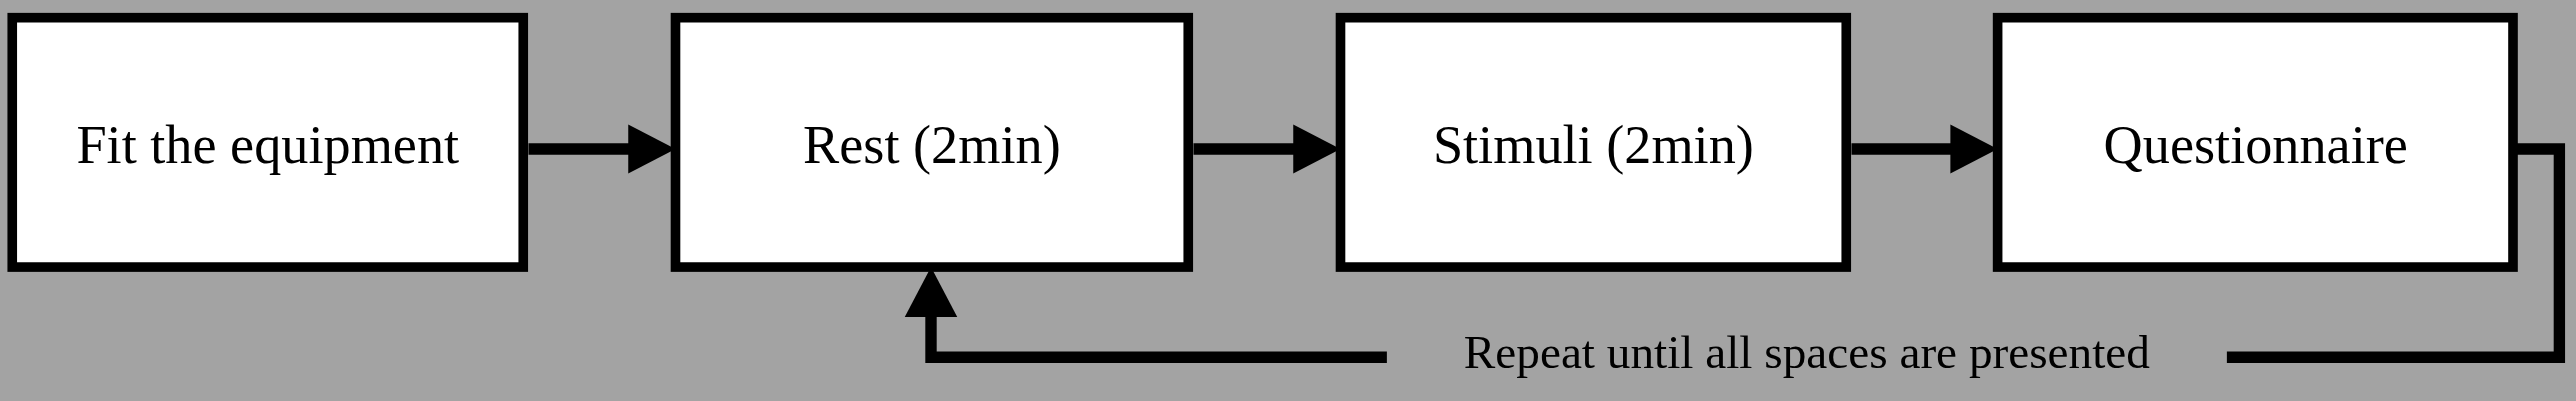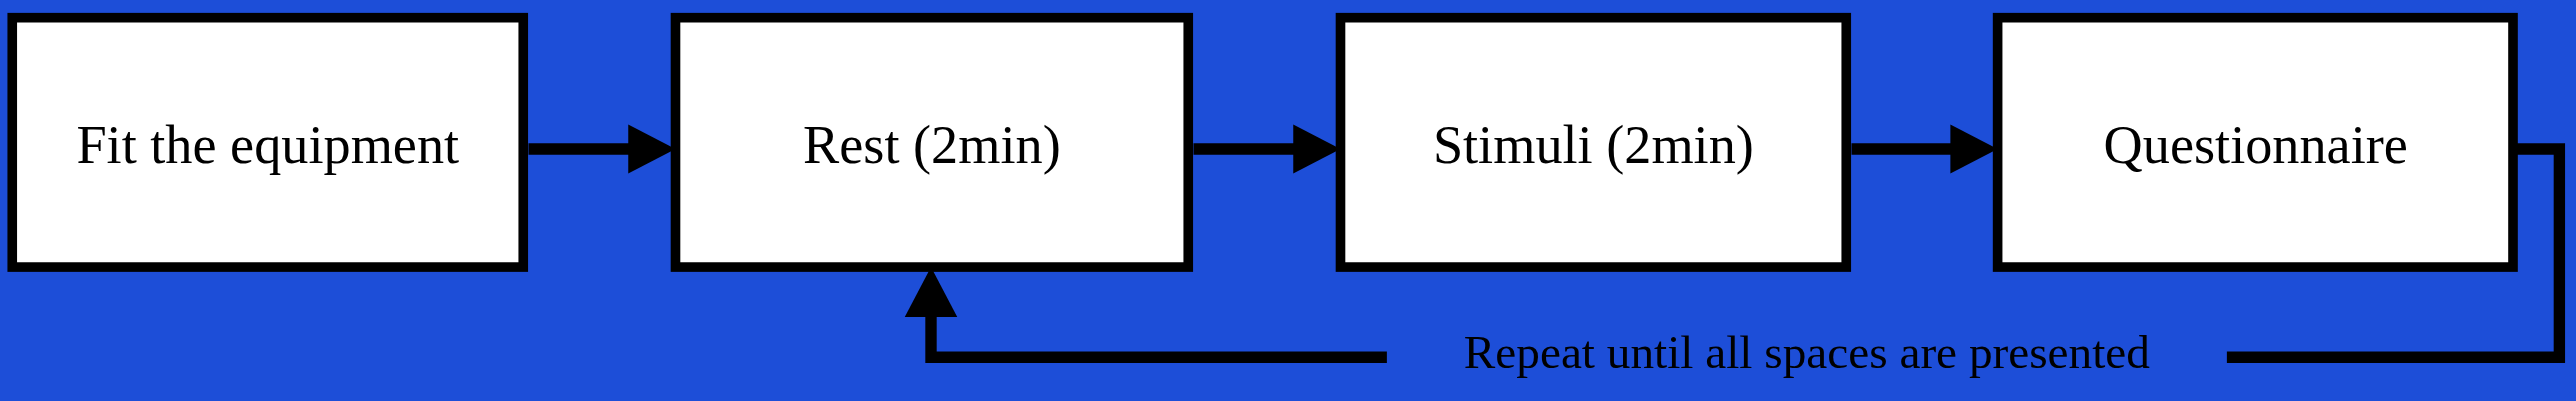--- a/index.html
+++ b/index.html
@@ -7,21 +7,21 @@
     padding: 0;
     background: #ffffff;
   }
   body {
     font-family: "Liberation Serif", "DejaVu Serif", serif;
   }
   #flowchart-canvas {
     position: relative;
     width: 2576px;
     height: 402px;
-    background: #1d4ed8;
+    background: #a3a3a3;
     overflow: hidden;
   }
   #flowchart-svg {
     position: absolute;
     top: 0;
     left: 0;
     width: 2576px;
     height: 402px;
     display: block;
   }

